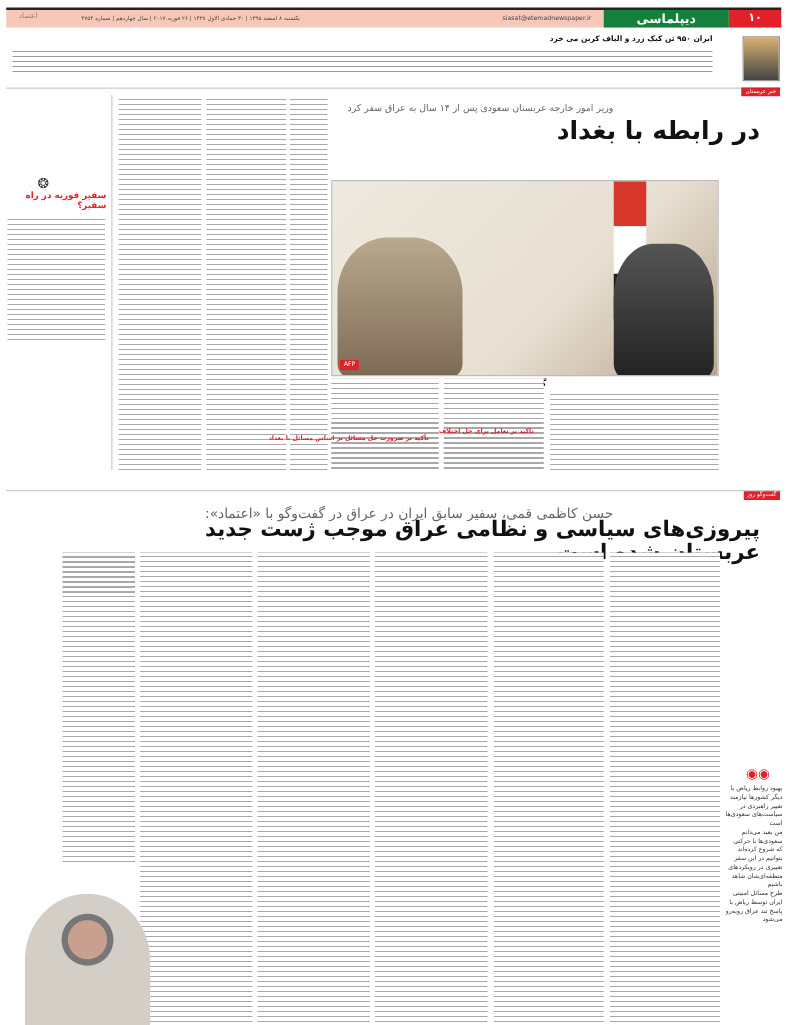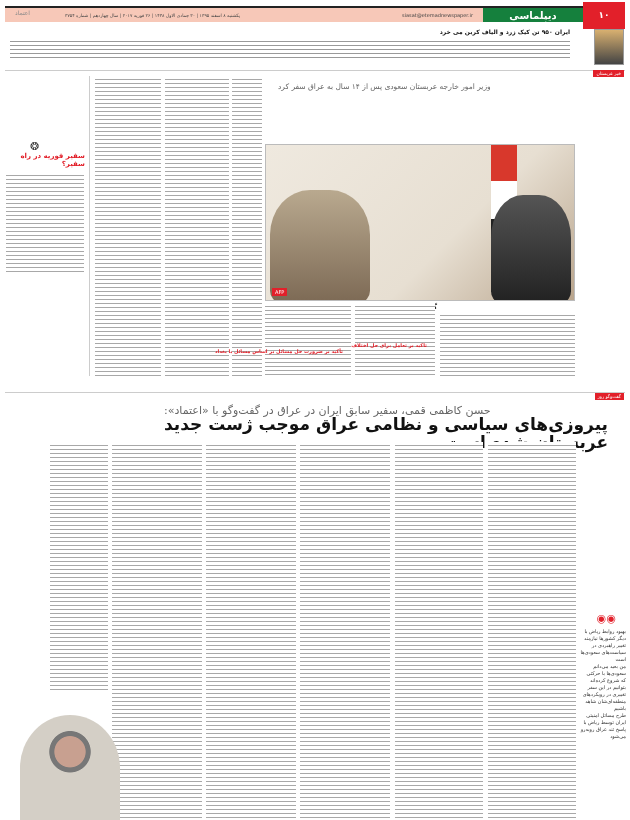--- a/index.html
+++ b/index.html
@@ -1,19 +1,19 @@
 <!DOCTYPE html>
 <html><head>
 <meta charset="utf-8">
 <style>
 *{box-sizing:border-box;margin:0;padding:0}
 body{width:630px;height:820px;background:#fff;font-family:"DejaVu Sans",sans-serif;position:relative;overflow:hidden;direction:rtl}
 .topline{position:absolute;top:6px;left:5px;right:5px;height:2px;background:#222}
 .header{position:absolute;top:8px;left:5px;right:5px;height:14px;background:#f7c8b8;display:flex;align-items:center}
-.pgnum{width:42px;height:27px;background:#e2202a;color:#fff;font-size:9px;font-weight:bold;display:flex;align-items:center;justify-content:center}
+.pgnum{width:42px;height:14px;background:#e2202a;color:#fff;font-size:9px;font-weight:bold;display:flex;align-items:center;justify-content:center}
 .section{width:100px;height:14px;background:#15803d;color:#fff;font-size:10px;font-weight:bold;display:flex;align-items:center;justify-content:center}
 .site{font-size:5px;color:#444;padding-right:10px;direction:ltr;width:120px;text-align:right}
 .dateline{font-size:4.5px;color:#444;flex:1;text-align:left;padding-left:60px}
 .logo{position:absolute;left:10px;top:1px;font-size:6px;color:#888}
 .brief{position:absolute;top:28px;left:10px;right:60px;height:38px}
 .brief-photo{position:absolute;top:29px;right:6px;width:30px;height:36px;background:linear-gradient(#d8b070,#444);border:1px solid #999}
 .brief-title{font-size:6px;font-weight:bold;text-align:right;color:#111}
 .brief-text{margin-top:3px;height:22px;background:repeating-linear-gradient(#fff 0 3px,#999 3px 4px)}
 .rule{position:absolute;left:5px;right:5px;height:1px;background:#ccc}
 .redtag{position:absolute;background:#e2202a;color:#fff;font-size:4.5px;padding:1px 3px}
@@ -45,20 +45,21 @@
 <div class="brief-photo"></div>
 <div class="brief">
  <div class="brief-title">ایران ۹۵۰ تن کیک زرد و الیاف کربن می خرد</div>
  <div class="brief-text"></div>
 </div>
 <div class="rule" style="top:70px"></div>
 
 <div class="redtag" style="top:70px;right:6px">خبر عربستان</div>
 <div class="kicker" style="top:82px;right:22px;width:330px">وزیر امور خارجه عربستان سعودی پس از ۱۴ سال به عراق سفر کرد</div>
 <div class="headline" style="top:94px;right:22px;width:360px;font-size:20px">
+ <div>در رابطه با بغداد</div>
 </div>
 
 <div class="photo" style="top:144px;left:265px;width:310px;height:157px">
  <div class="flag" style="left:225px;top:0">
       <div class="r"></div>
       <div class="w"></div>
       <div class="b"></div>
     </div>
  <div class="person" style="left:4px;top:45px;width:100px;height:112px;background:linear-gradient(#b9a98f,#7d6a55)"></div>
  <div class="person" style="left:225px;top:50px;width:80px;height:107px;background:linear-gradient(#555,#222)"></div>

